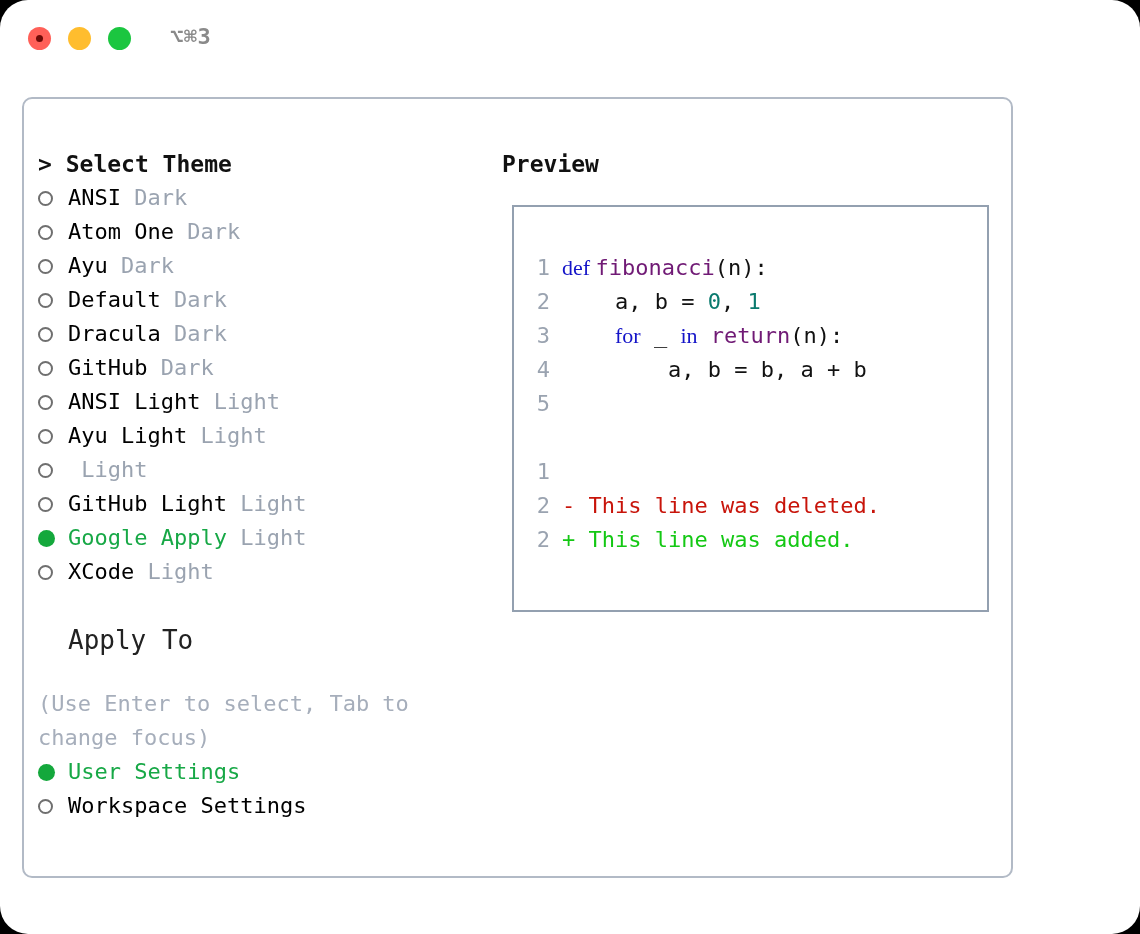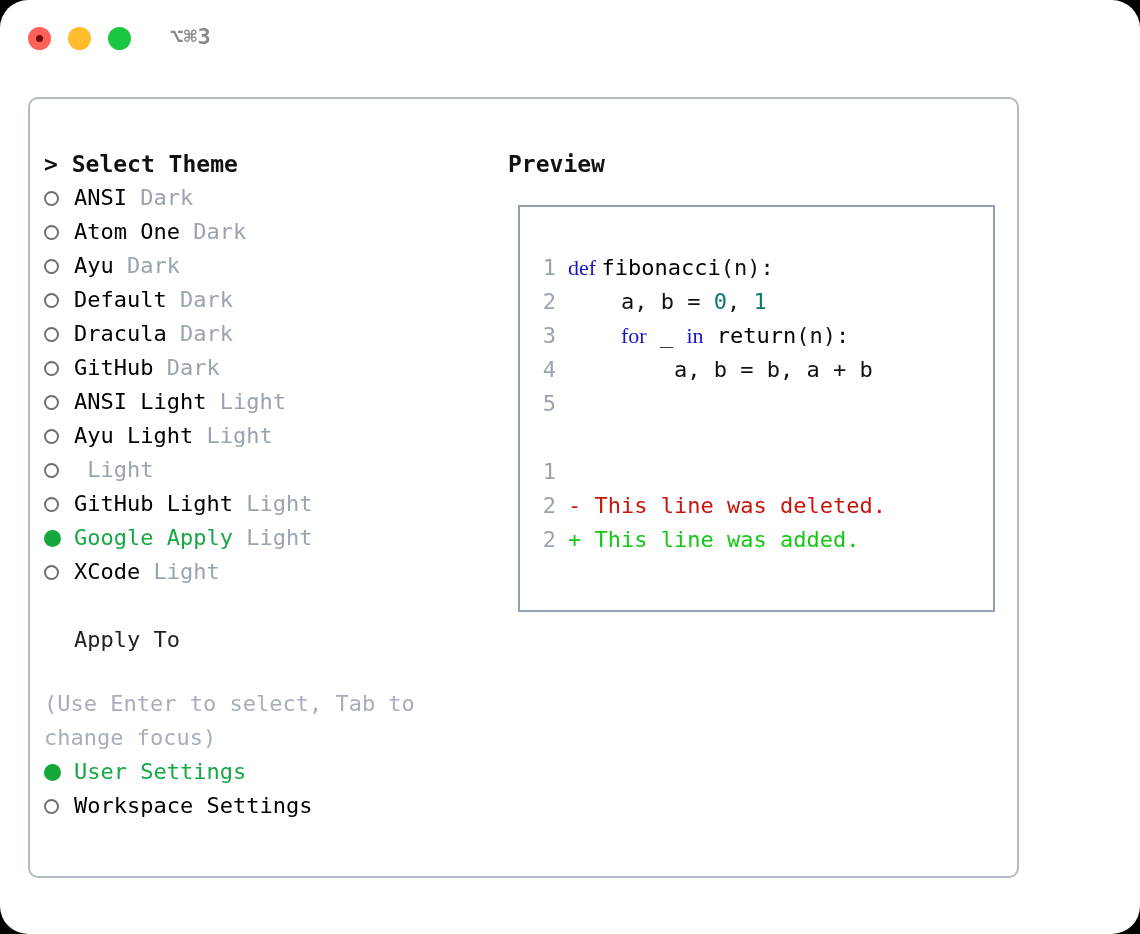--- a/index.html
+++ b/index.html
@@ -55,21 +55,21 @@
     font-size: 22px;
     font-weight: bold;
     color: #8a8a8a;
     letter-spacing: 0.5px;
     white-space: pre;
   }
 
   
   #panel {
     position: absolute;
-    left: 28px;
+    left: 22px;
     top: 97px;
     width: 991px;
     height: 781px;
     border: 2px solid #b2bac6;
     border-radius: 10px;
     background: #ffffff;
   }
 
   
   #left-col {
@@ -114,21 +114,21 @@
     border-radius: 50%;
     background: #14a83c;
   }
   .opt-name { color: #000000; }
   .opt-row.selected .opt-name { color: #17a846; }
   .opt-variant { color: #9aa3b0; }
 
   .subhdr {
     height: 34px;
     line-height: 34px;
-    font-size: 22px;
+    font-size: 26px;
     color: #222222;
     white-space: pre;
     padding-left: 30px;
   }
 
   .spacer-row { height: 34px; }
 
   #hint {
     margin-top: 30px;
     font-size: 22px;
@@ -171,21 +171,21 @@
   }
   .ln {
     flex: 0 0 34px;
     text-align: right;
     color: #9aa3b0;
     padding-right: 12px;
   }
   .code-text { white-space: pre; color: #111111; }
 
   .tok-kw    { color: #1414c8; font-family: Liberation Serif, serif; }
-  .tok-fn    { color: #000000; }
+  .tok-fn    { color: #701a75; }
   .tok-num   { color: #0a7a6e; }
   .tok-plain { color: #111111; }
 
   .diff-ctx { color: #6d6d6d; }
   .diff-del { color: #c8140a; }
   .diff-add { color: #14c814; }
 </style>
 </head>
 <body>
 

